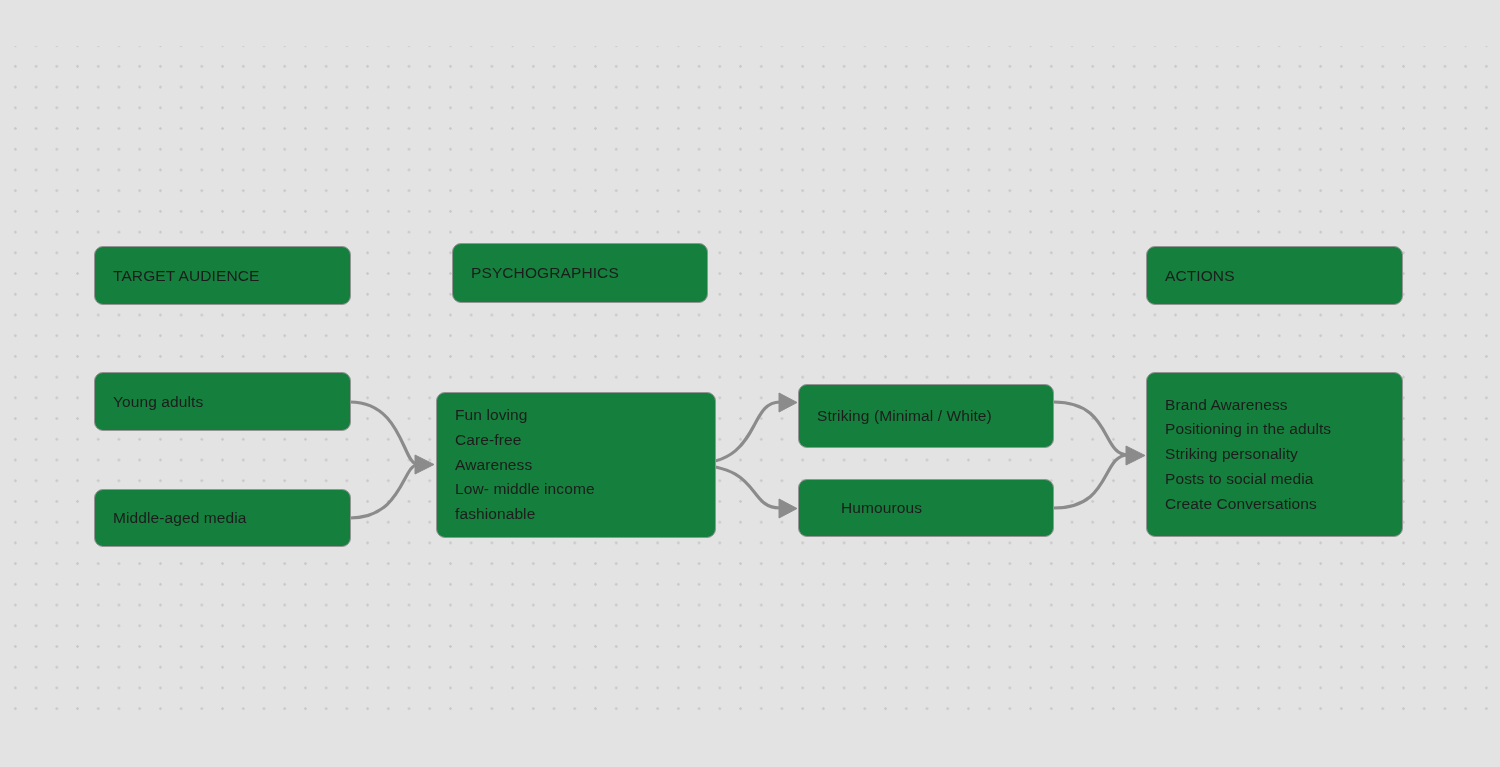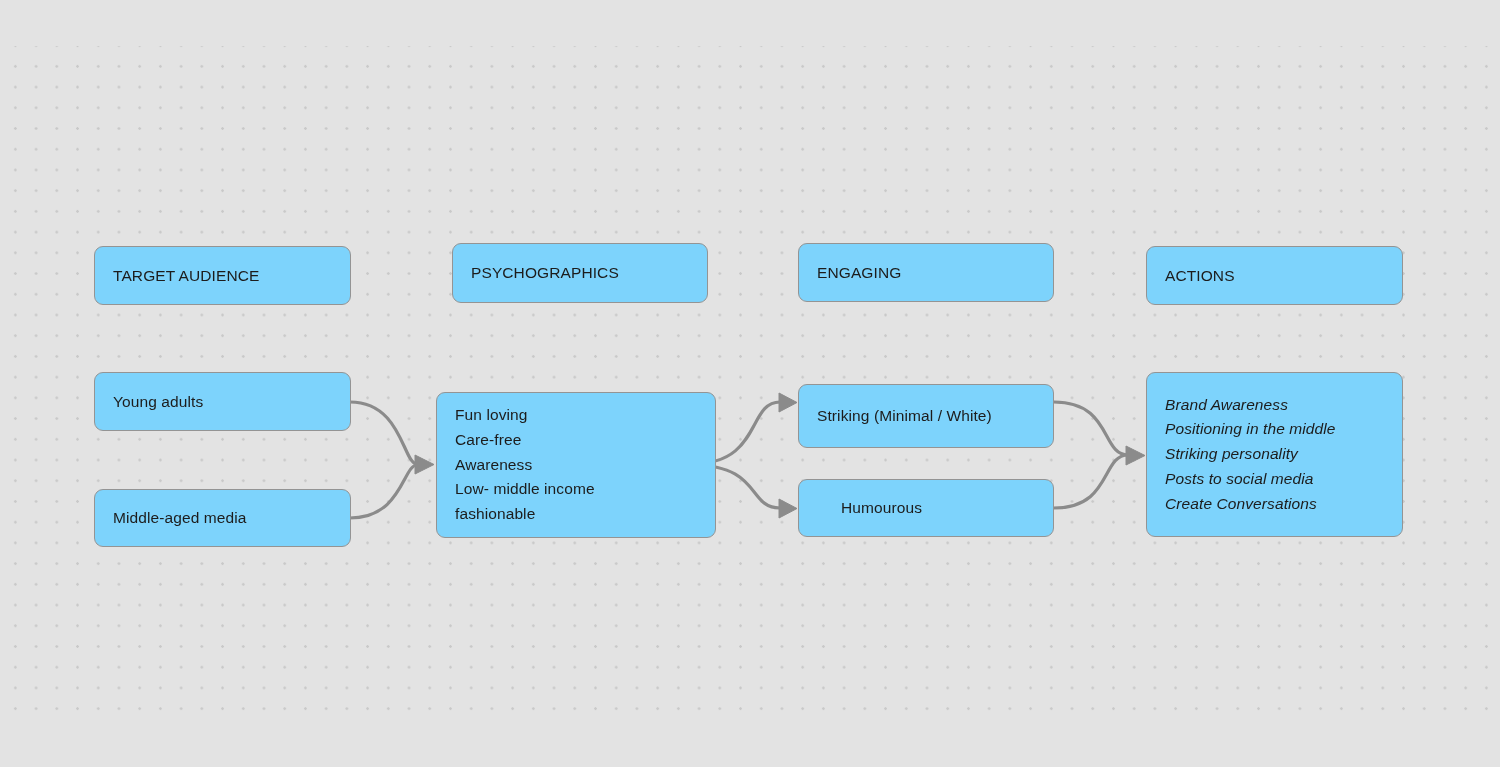--- a/index.html
+++ b/index.html
@@ -40,21 +40,21 @@
   }
   svg.connectors polygon {
     fill: #8b8b8b;
     stroke: #8b8b8b;
     stroke-linejoin: round;
     stroke-width: 1px;
   }
   .node {
     position: absolute;
     box-sizing: border-box;
-    background: #7dd3fc;
+    background: #15803d;
     border: 1.8px solid #949494;
     border-radius: 9px;
     display: flex;
     align-items: center;
     padding: 0 18px;
     color: #1c1c1c;
     font-size: 15.5px;
     letter-spacing: 0.1px;
     white-space: nowrap;
   }
@@ -89,23 +89,20 @@
   </svg>
 
   <div class="node" style="left:94px; top:246px; width:257px; height:59px;">
     <span>TARGET AUDIENCE</span>
   </div>
 
   <div class="node" style="left:452px; top:243px; width:256px; height:60px;">
     <span>PSYCHOGRAPHICS</span>
   </div>
 
-  <div class="node" style="left:798px; top:243px; width:256px; height:59px;">
-    <span>ENGAGING</span>
-  </div>
 
   <div class="node" style="left:1146px; top:246px; width:257px; height:59px;">
     <span>ACTIONS</span>
   </div>
 
   <div class="node" style="left:94px; top:372px; width:257px; height:59px;">
     <span>Young adults</span>
   </div>
 
   <div class="node" style="left:94px; top:489px; width:257px; height:58px;">
@@ -121,21 +118,21 @@
   </div>
 
   <div class="node" style="left:798px; top:384px; width:256px; height:64px;">
     <span>Striking (Minimal / White)</span>
   </div>
 
   <div class="node" style="left:798px; top:479px; width:256px; height:58px;padding-left:42px;">
     <span>Humourous</span>
   </div>
 
-  <div class="node multi" style="left:1146px; top:372px; width:257px; height:165px;font-style:italic;">
+  <div class="node multi" style="left:1146px; top:372px; width:257px; height:165px;">
     <span>Brand Awareness</span>
-    <span>Positioning in the middle</span>
+    <span>Positioning in the adults</span>
     <span>Striking personality</span>
     <span>Posts to social media</span>
     <span>Create Conversations</span>
   </div>
 
 </div>
 
 </body></html>

